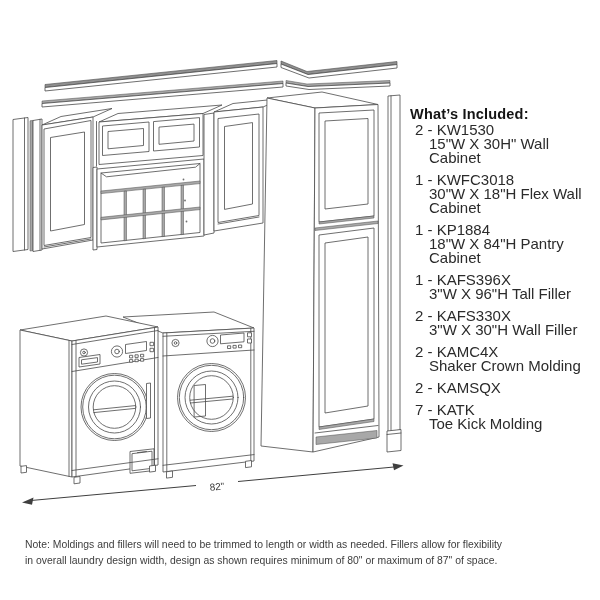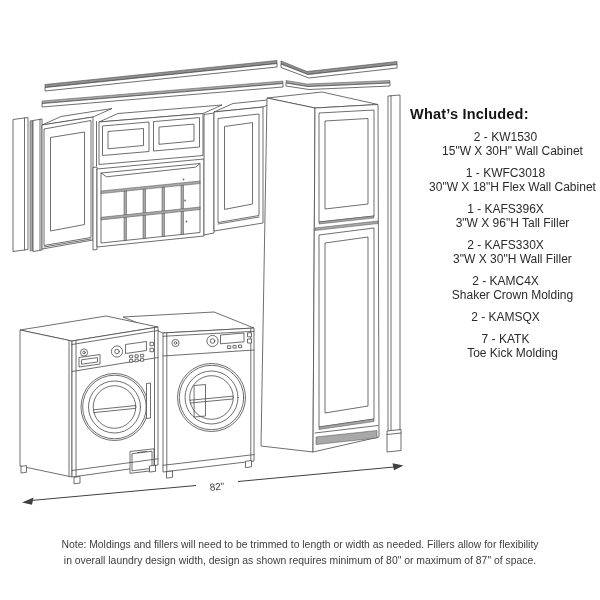--- a/index.html
+++ b/index.html
@@ -1,24 +1,24 @@
 <!DOCTYPE html>
 <html><head>
 <meta charset="utf-8">
 <style>
   html,body{margin:0;padding:0;background:#fff;}
   .stage{position:relative;width:600px;height:600px;background:#ffffff;
          font-family:"Liberation Sans", sans-serif;overflow:hidden;}
   .diagram-svg{position:absolute;left:0;top:0;}
   .included{position:absolute;left:410px;top:106px;width:186px;color:#2e2e2e;}
-  .included h2{font-size:14.5px;font-weight:700;color:#141414;margin:0 0 8px 0;letter-spacing:.2px;}
-  .item{margin-bottom:8px;font-size:12px;text-align:center;}
+  .included h2{font-size:14.5px;font-weight:700;color:#141414;margin:0 0 1px 0;letter-spacing:.2px;}
+  .item{margin-bottom:8px;font-size:15px;}
   .item .l1{padding-left:5px;line-height:14px;color:#2b2b2b;}
   .item .l2{padding-left:19px;line-height:14px;color:#2b2b2b;}
-  .note{position:absolute;left:25px;right:25px;top:537px;text-align:center;
+  .note{position:absolute;left:25px;right:25px;top:537px;text-align:left;
         font-size:10.4px;line-height:15.5px;color:#3d3d3d;}
   svg .ln{stroke:#4a4a4a;stroke-width:0.8;fill:none;stroke-linejoin:round;stroke-linecap:round;}
   svg .fw{stroke:#4a4a4a;stroke-width:0.8;fill:#ffffff;stroke-linejoin:round;}
   svg .fg{stroke:#4a4a4a;stroke-width:0.6;fill:#8f8f8f;stroke-linejoin:round;}
   svg .fg2{stroke:#4a4a4a;stroke-width:0.5;fill:#a8a8a8;stroke-linejoin:round;}
   svg .dim{stroke:#3f3f3f;stroke-width:1;fill:none;}
   svg .dimtext{font-family:"Liberation Sans",sans-serif;font-size:10px;fill:#3a3a3a;}
 </style>
 </head>
 <body>
@@ -207,20 +207,24 @@
 
     <div class="item">
       <div class="l1">2 - KW1530</div>
       <div class="l2">15"W X 30H" Wall Cabinet</div>
     </div>
     <div class="item">
       <div class="l1">1 - KWFC3018</div>
       <div class="l2">30"W X 18"H Flex Wall Cabinet</div>
     </div>
     <div class="item">
+      <div class="l1">1 - KP1884</div>
+      <div class="l2">18"W X 84"H Pantry Cabinet</div>
+    </div>
+    <div class="item">
       <div class="l1">1 - KAFS396X</div>
       <div class="l2">3"W X 96"H Tall Filler</div>
     </div>
     <div class="item">
       <div class="l1">2 - KAFS330X</div>
       <div class="l2">3"W X 30"H Wall Filler</div>
     </div>
     <div class="item">
       <div class="l1">2 - KAMC4X</div>
       <div class="l2">Shaker Crown Molding</div>

